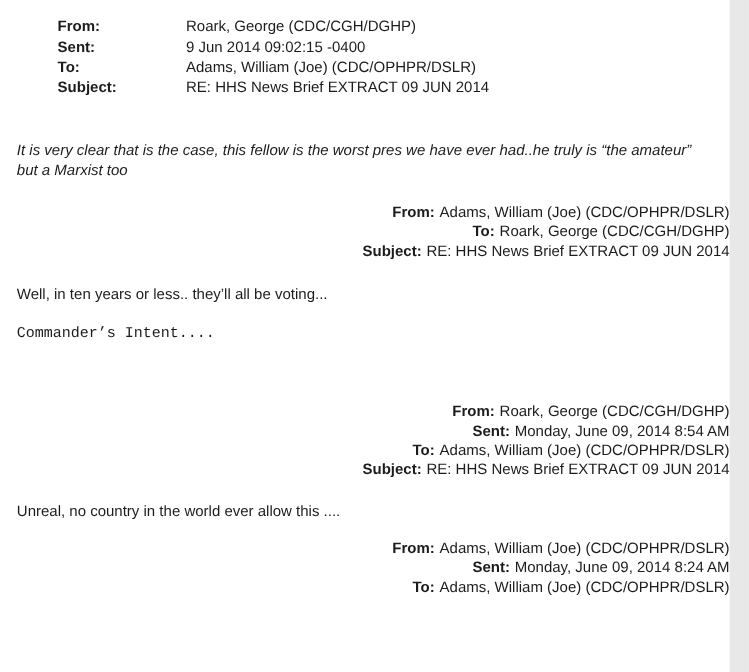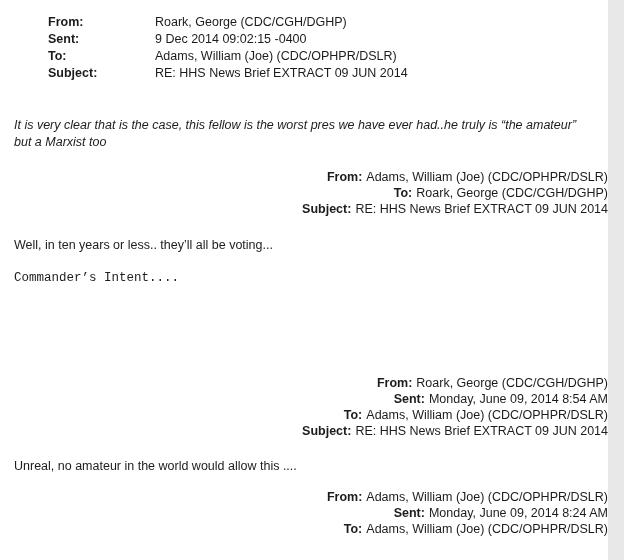--- a/index.html
+++ b/index.html
@@ -20,38 +20,38 @@
   
   .para{margin-left:14px;width:606px;line-height:17px;}
   .para .bline{white-space:nowrap;}
   .p1{margin-top:35px;font-style:italic;}
   .pwell{margin-top:20px;}
   .pcmd{margin-top:16px;font-family:Liberation Mono, monospace;}
   .punreal{margin-top:19px;}
   
   .qheader{margin-left:16px;line-height:16px;}
   .q1{margin-top:18px;}
-  .q2{margin-top:88px;}
+  .q2{margin-top:48px;}
   .q3{margin-top:14px;}
   .qrow{white-space:nowrap;text-align:right;}
   .qlabel{font-weight:700;margin-right:4px;}
 </style>
 </head>
 <body>
 
 <div class="page">
 
   <div class="top-header">
     <div class="hrow">
       <span class="hlabel">From:</span>
       <span class="hvalue">Roark, George (CDC/CGH/DGHP)</span>
     </div>
     <div class="hrow">
       <span class="hlabel">Sent:</span>
-      <span class="hvalue">9 Dec 2014 09:02:15 -0400</span>
+      <span class="hvalue">9 Jun 2014 09:02:15 -0400</span>
     </div>
     <div class="hrow">
       <span class="hlabel">To:</span>
       <span class="hvalue">Adams, William (Joe) (CDC/OPHPR/DSLR)</span>
     </div>
     <div class="hrow">
       <span class="hlabel">Subject:</span>
       <span class="hvalue">RE: HHS News Brief EXTRACT 09 JUN 2014</span>
     </div>
   </div>
@@ -89,21 +89,21 @@
     </div>
     <div class="qrow">
       <span class="qlabel">To:</span><span>Adams, William (Joe) (CDC/OPHPR/DSLR)</span>
     </div>
     <div class="qrow">
       <span class="qlabel">Subject:</span><span>RE: HHS News Brief EXTRACT 09 JUN 2014</span>
     </div>
   </div>
 
   <div class="para punreal">
-    <div class="bline">Unreal, no amateur in the world would allow this ....</div>
+    <div class="bline">Unreal, no country in the world ever allow this ....</div>
   </div>
 
   <div class="qheader q3">
     <div class="qrow">
       <span class="qlabel">From:</span><span>Adams, William (Joe) (CDC/OPHPR/DSLR)</span>
     </div>
     <div class="qrow">
       <span class="qlabel">Sent:</span><span>Monday, June 09, 2014 8:24 AM</span>
     </div>
     <div class="qrow">

